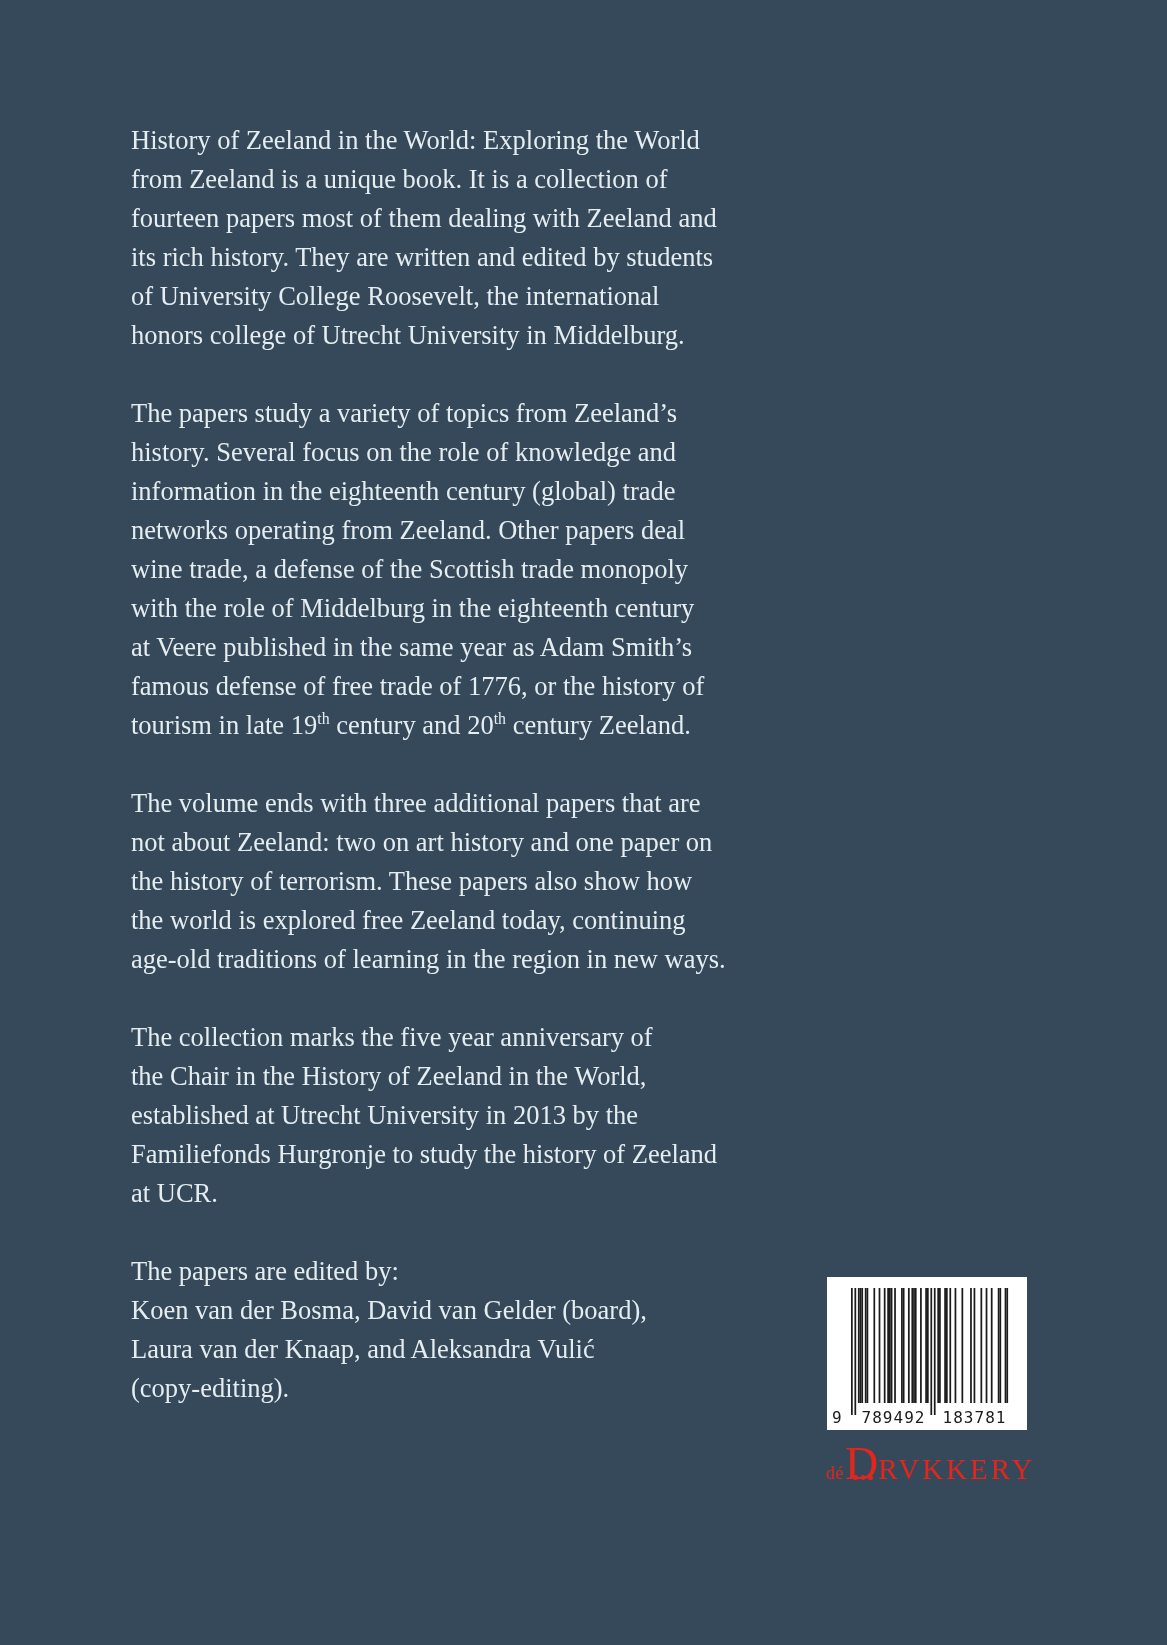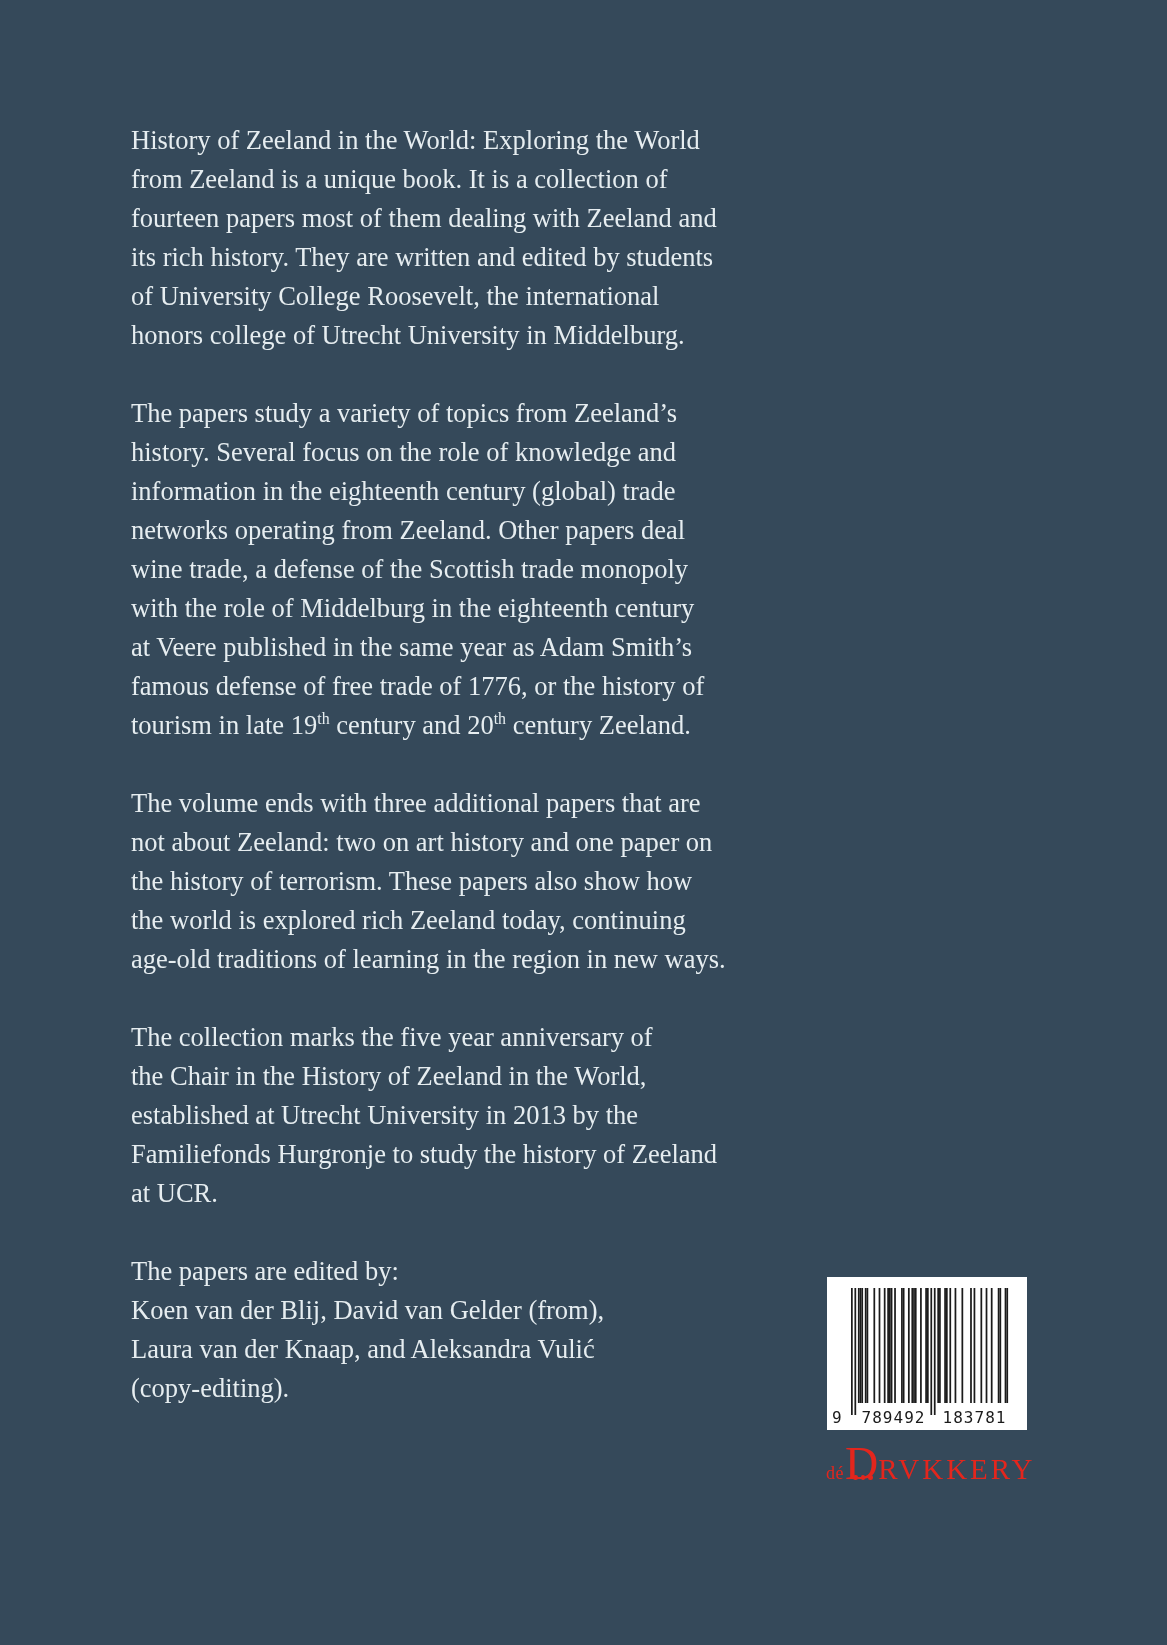--- a/index.html
+++ b/index.html
@@ -79,33 +79,33 @@
         <div class="line"><span>wine trade, a defense of the Scottish trade monopoly</span></div>
         <div class="line"><span>with the role of Middelburg in the eighteenth century</span></div>
         <div class="line"><span>at Veere published in the same year as Adam Smith’s</span></div>
         <div class="line"><span>famous defense of free trade of 1776, or the history of</span></div>
         <div class="line"><span>tourism in late 19</span><sup>th</sup><span> century and 20</span><sup>th</sup><span> century Zeeland.</span></div>
       </div>
       <div class="para">
         <div class="line"><span>The volume ends with three additional papers that are</span></div>
         <div class="line"><span>not about Zeeland: two on art history and one paper on</span></div>
         <div class="line"><span>the history of terrorism. These papers also show how</span></div>
-        <div class="line"><span>the world is explored </span><span class="it">rich</span><span> Zeeland today, continuing</span></div>
+        <div class="line"><span>the world is explored </span><span class="it">free</span><span> Zeeland today, continuing</span></div>
         <div class="line"><span>age-old traditions of learning in the region in new ways.</span></div>
       </div>
       <div class="para">
         <div class="line"><span>The collection marks the five year anniversary of</span></div>
         <div class="line"><span>the Chair in the History of Zeeland in the World,</span></div>
         <div class="line"><span>established at Utrecht University in 2013 by the</span></div>
         <div class="line"><span class="it">Familiefonds Hurgronje</span><span> to study the history of Zeeland</span></div>
         <div class="line"><span>at UCR.</span></div>
       </div>
       <div class="para">
         <div class="line"><span>The papers are edited by:</span></div>
-        <div class="line"><span>Koen van der Blij, David van Gelder (from),</span></div>
+        <div class="line"><span>Koen van der Bosma, David van Gelder (board),</span></div>
         <div class="line"><span>Laura van der Knaap, and Aleksandra Vulić</span></div>
         <div class="line"><span>(copy-editing).</span></div>
       </div>
     </div>
 
   <div class="barcode" style="background: rgb(255, 255, 255);">
     <svg width="164" height="138" viewBox="0 0 164 138">
         <rect x="0.00" y="0" width="1.73" height="127" fill="#1b1b1b"></rect>
         <rect x="3.45" y="0" width="1.73" height="127" fill="#1b1b1b"></rect>
         <rect x="6.91" y="0" width="1.73" height="115" fill="#1b1b1b"></rect>

